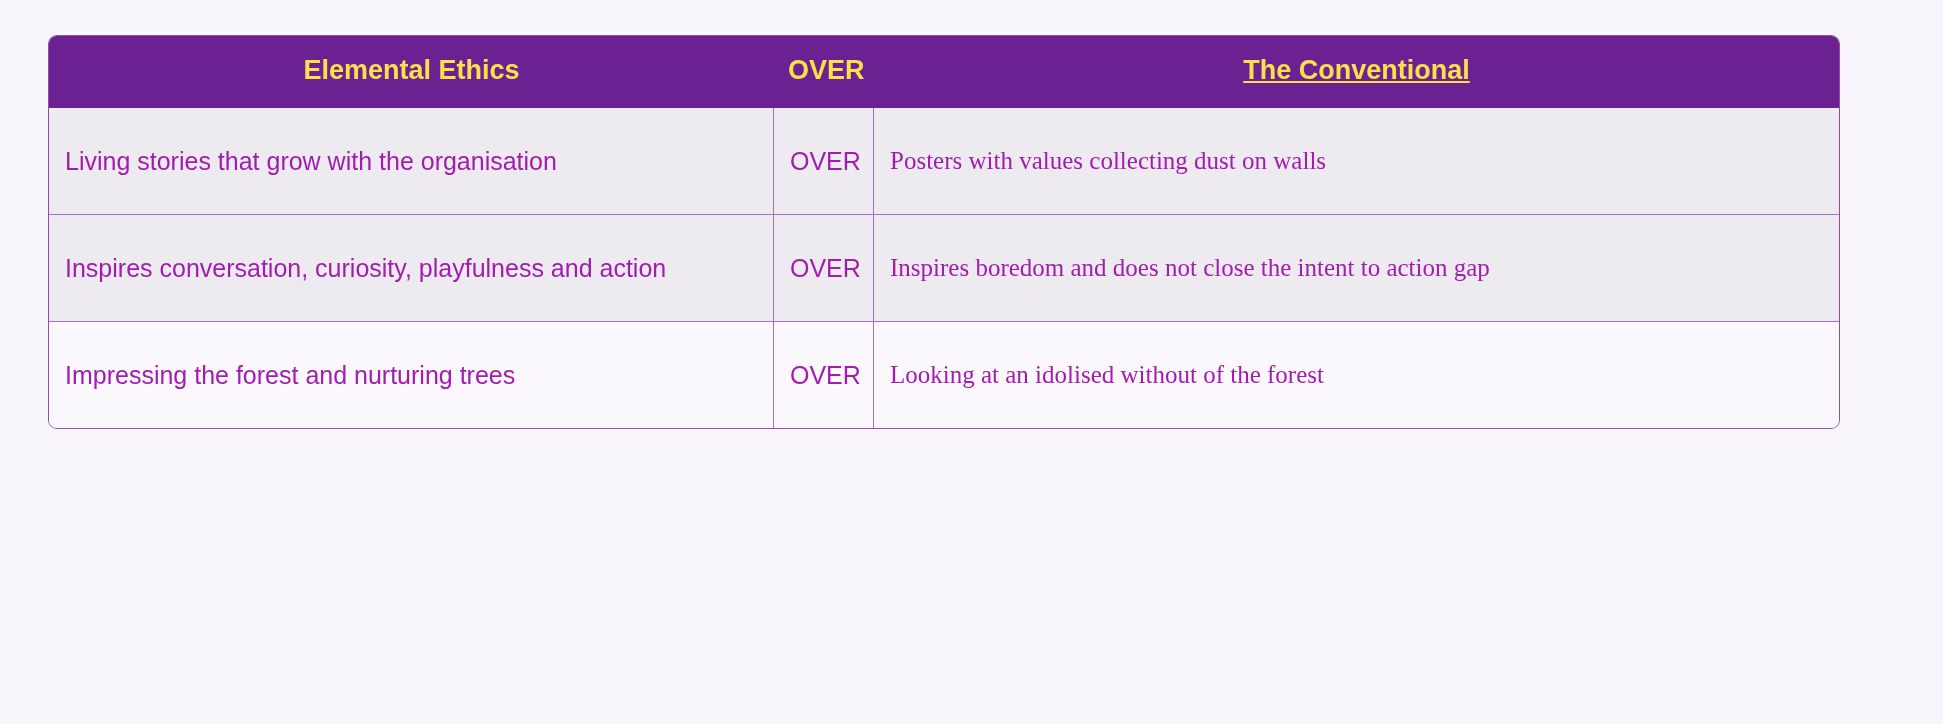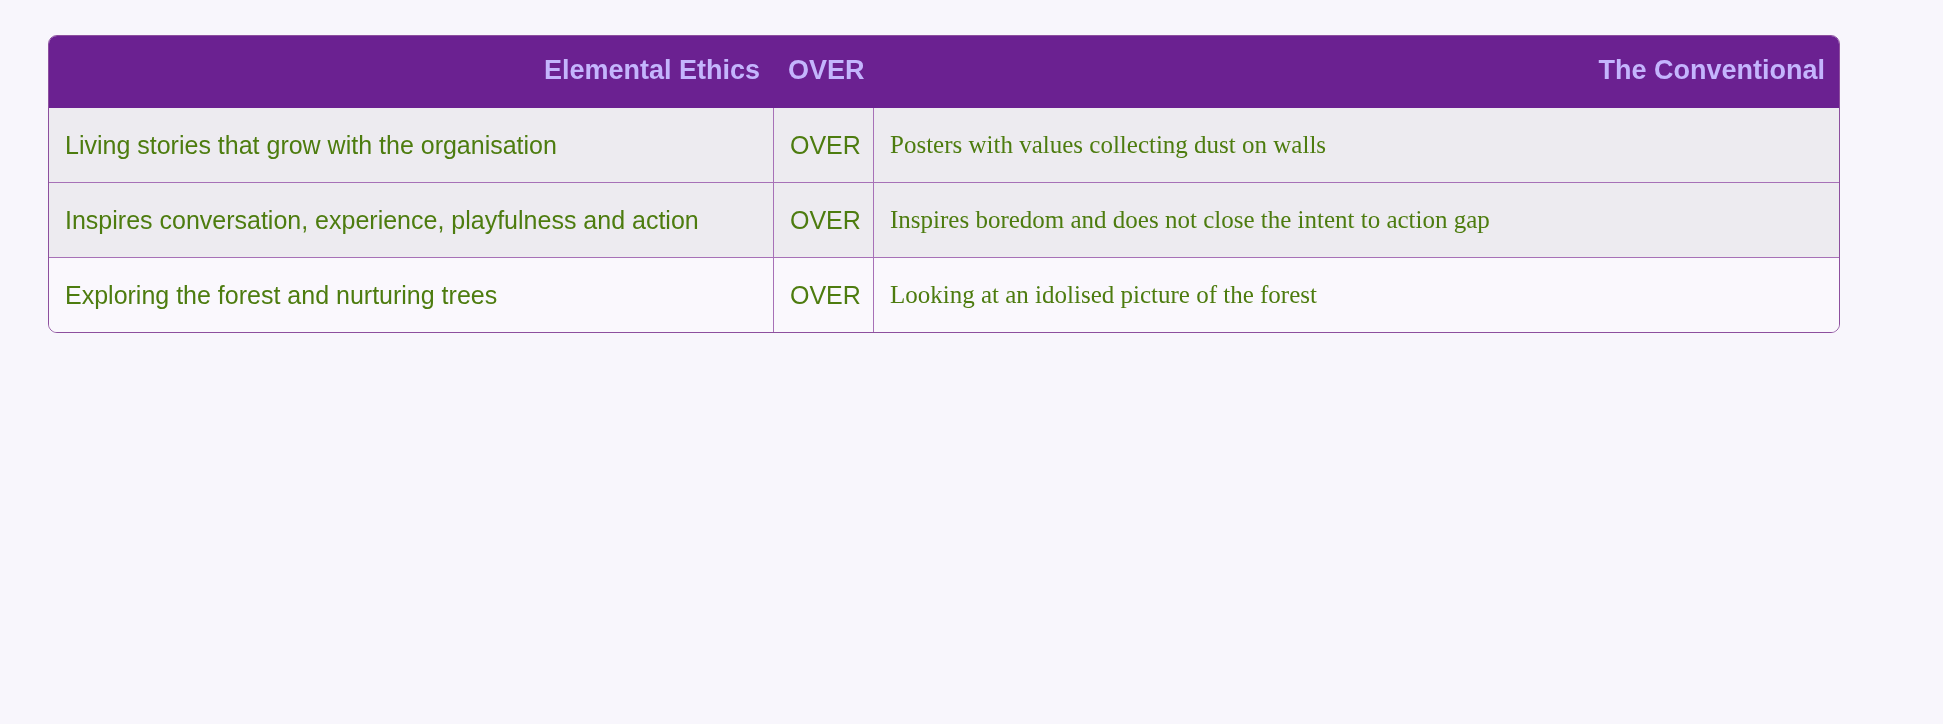--- a/index.html
+++ b/index.html
@@ -36,39 +36,39 @@
     border-spacing: 0;
     table-layout: fixed;
     border-radius: 9px;
     overflow: hidden;
     border: 1px solid #8d4f9e;
     box-sizing: border-box;
   }
 
   table.comparison thead th {
     background: #6b2191;
-    color: #c4b5fd;
+    color: #fde047;
     font-size: 27px;
     font-weight: bold;
-    text-align: right;
+    text-align: center;
     padding: 18px 14px 20px 14px;
     line-height: 1.25;
     box-sizing: border-box;
     border: none;
   }
 
   th.col-left   { width: 725px; padding-left: 18px; }
   th.col-mid    { width: 100px; text-align: right; padding-right: 10px; padding-left: 4px;}
-  th.col-right  { width: 965px; padding-left: 16px; }
+  th.col-right  { width: 965px; padding-left: 16px; text-decoration: underline; }
 
   table.comparison tbody td {
     font-size: 25px;
-    color: #4d7c0f;
+    color: #a21caf;
     line-height: 1.52;
-    padding: 18px 16px;
+    padding: 34px 16px;
     vertical-align: top;
     box-sizing: border-box;
     border-top: 1px solid #a771b7;
     border-right: 1px solid #a771b7;
     font-weight: 400;
   }
 
   table.comparison tbody tr td:last-child {
     border-right: none;
   }
@@ -97,25 +97,25 @@
           <th class="col-right">The Conventional</th>
         </tr>
       </thead>
       <tbody>
         <tr class="row-even">
           <td class="cell-left">Living stories that grow with the organisation</td>
           <td class="cell-mid">OVER</td>
           <td class="cell-right">Posters with values collecting dust on walls</td>
         </tr>
         <tr class="row-even">
-          <td class="cell-left">Inspires conversation, experience, playfulness and action</td>
+          <td class="cell-left">Inspires conversation, curiosity, playfulness and action</td>
           <td class="cell-mid">OVER</td>
           <td class="cell-right">Inspires boredom and does not close the intent to action gap</td>
         </tr>
         <tr class="row-odd">
-          <td class="cell-left">Exploring the forest and nurturing trees</td>
+          <td class="cell-left">Impressing the forest and nurturing trees</td>
           <td class="cell-mid">OVER</td>
-          <td class="cell-right">Looking at an idolised picture of the forest</td>
+          <td class="cell-right">Looking at an idolised without of the forest</td>
         </tr>
       </tbody>
     </table>
   </div>
 </div>
 
 </body></html>

